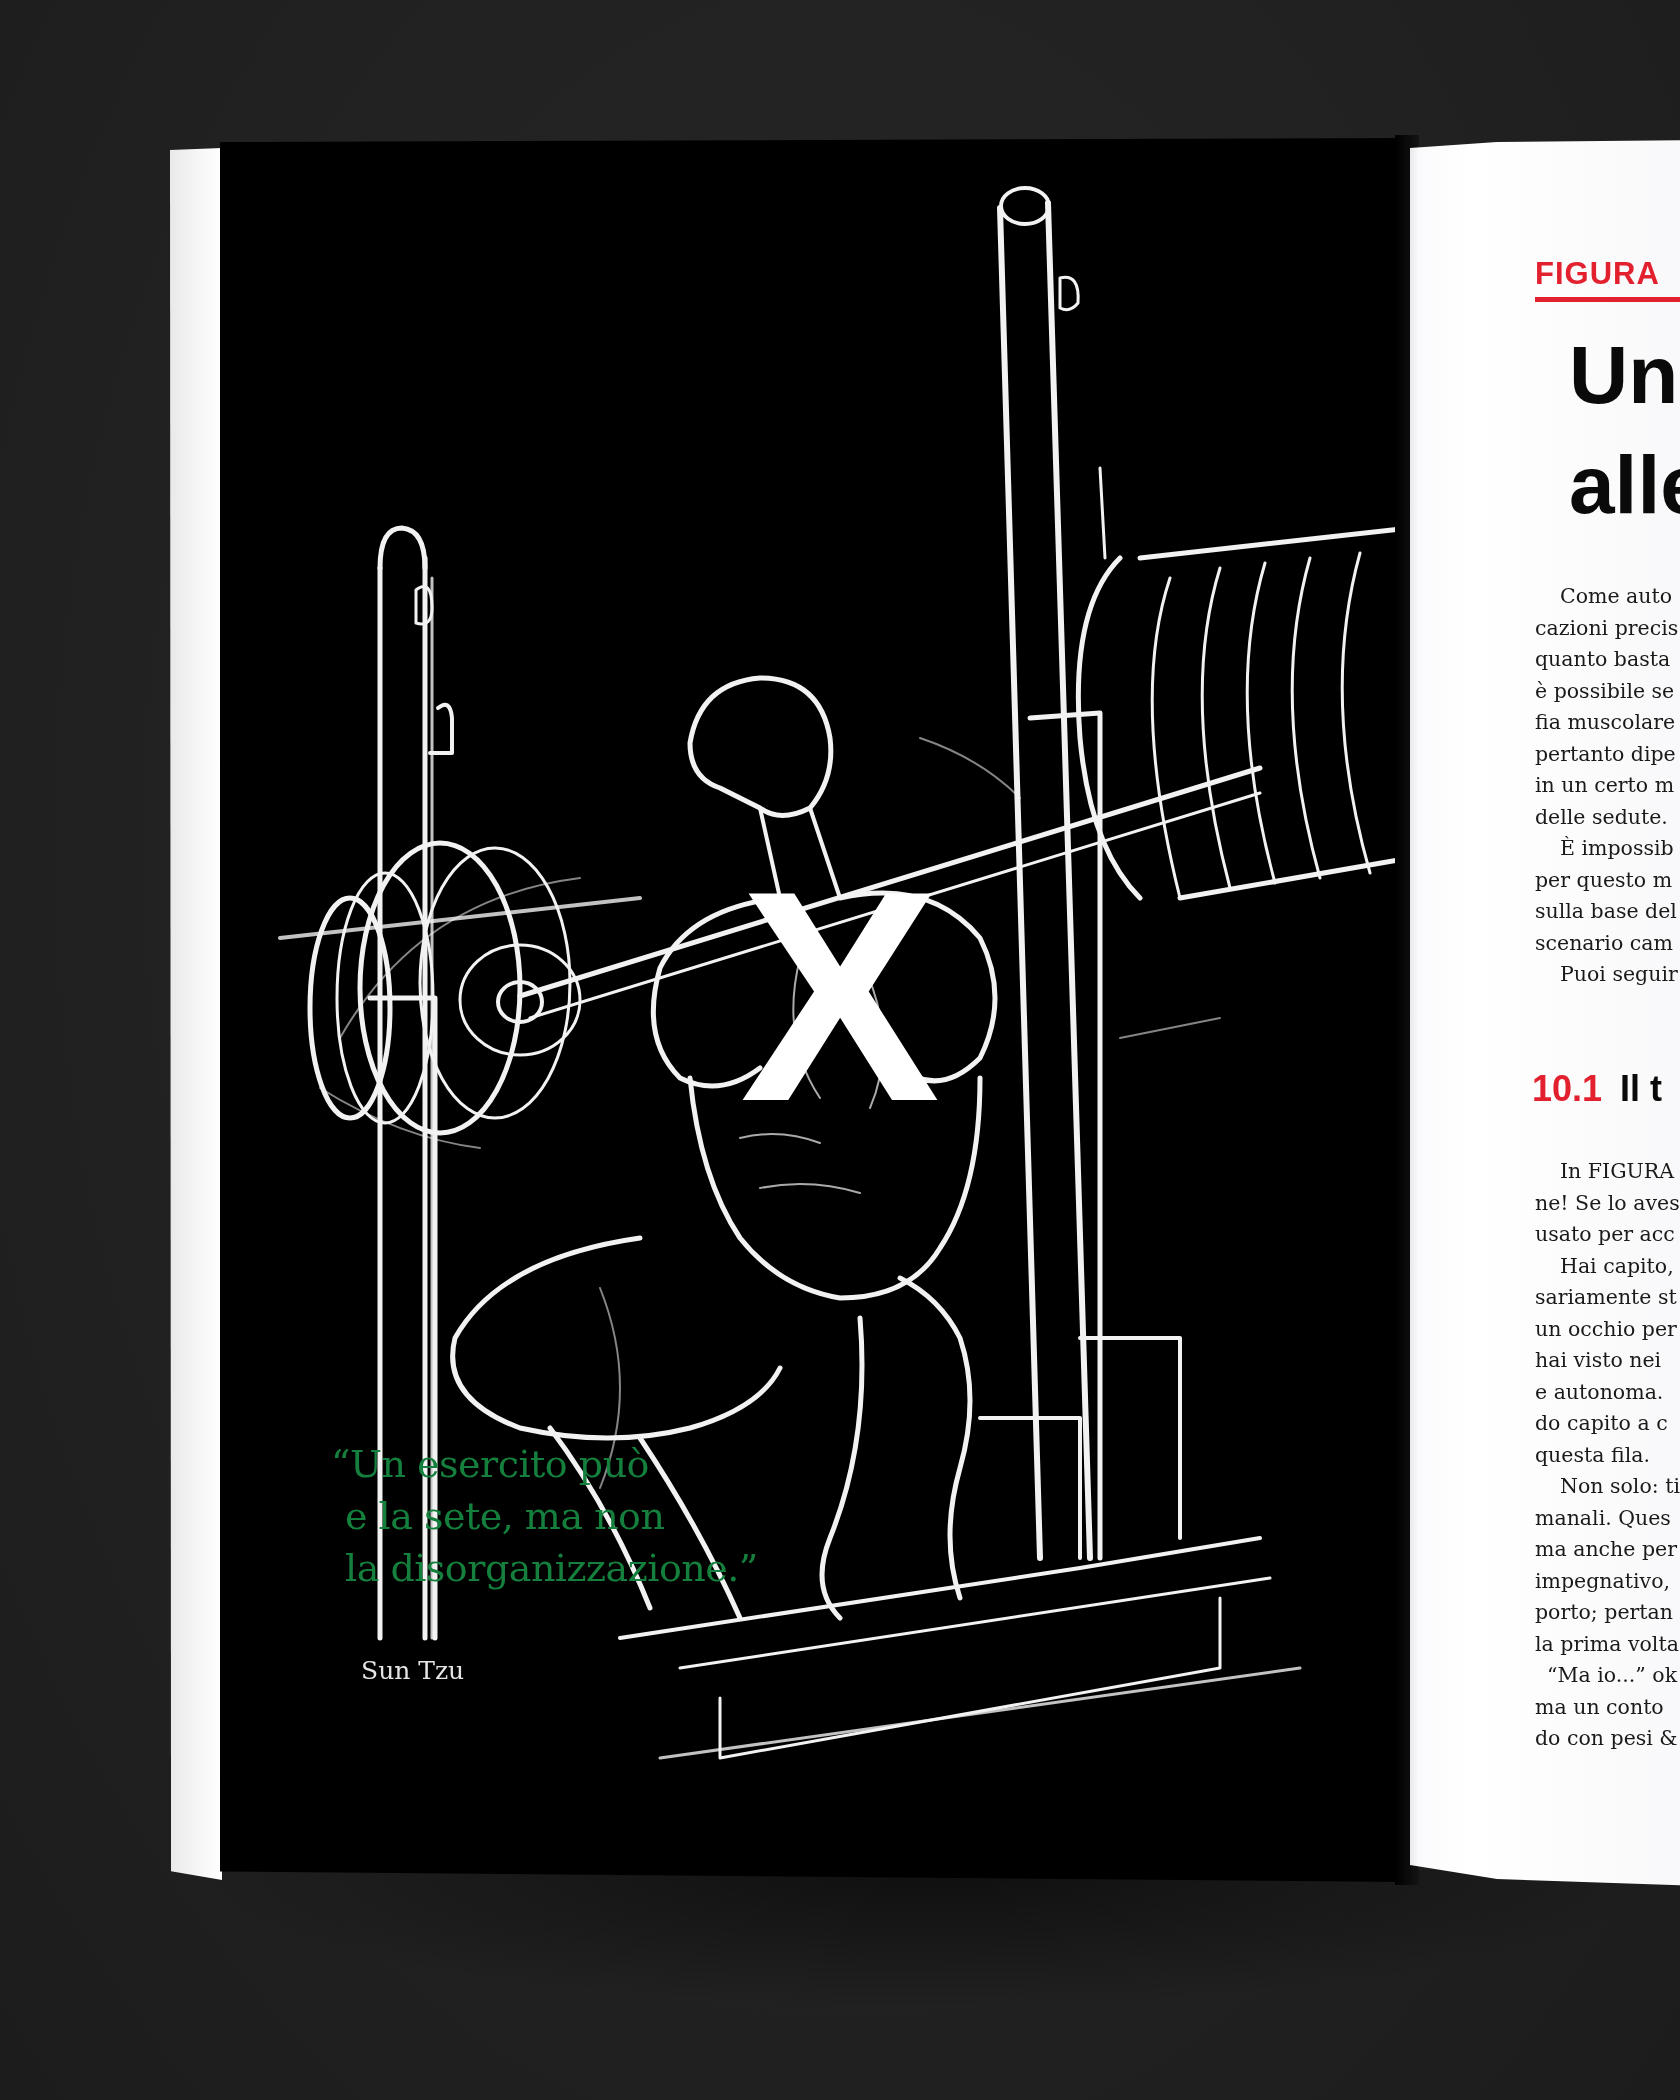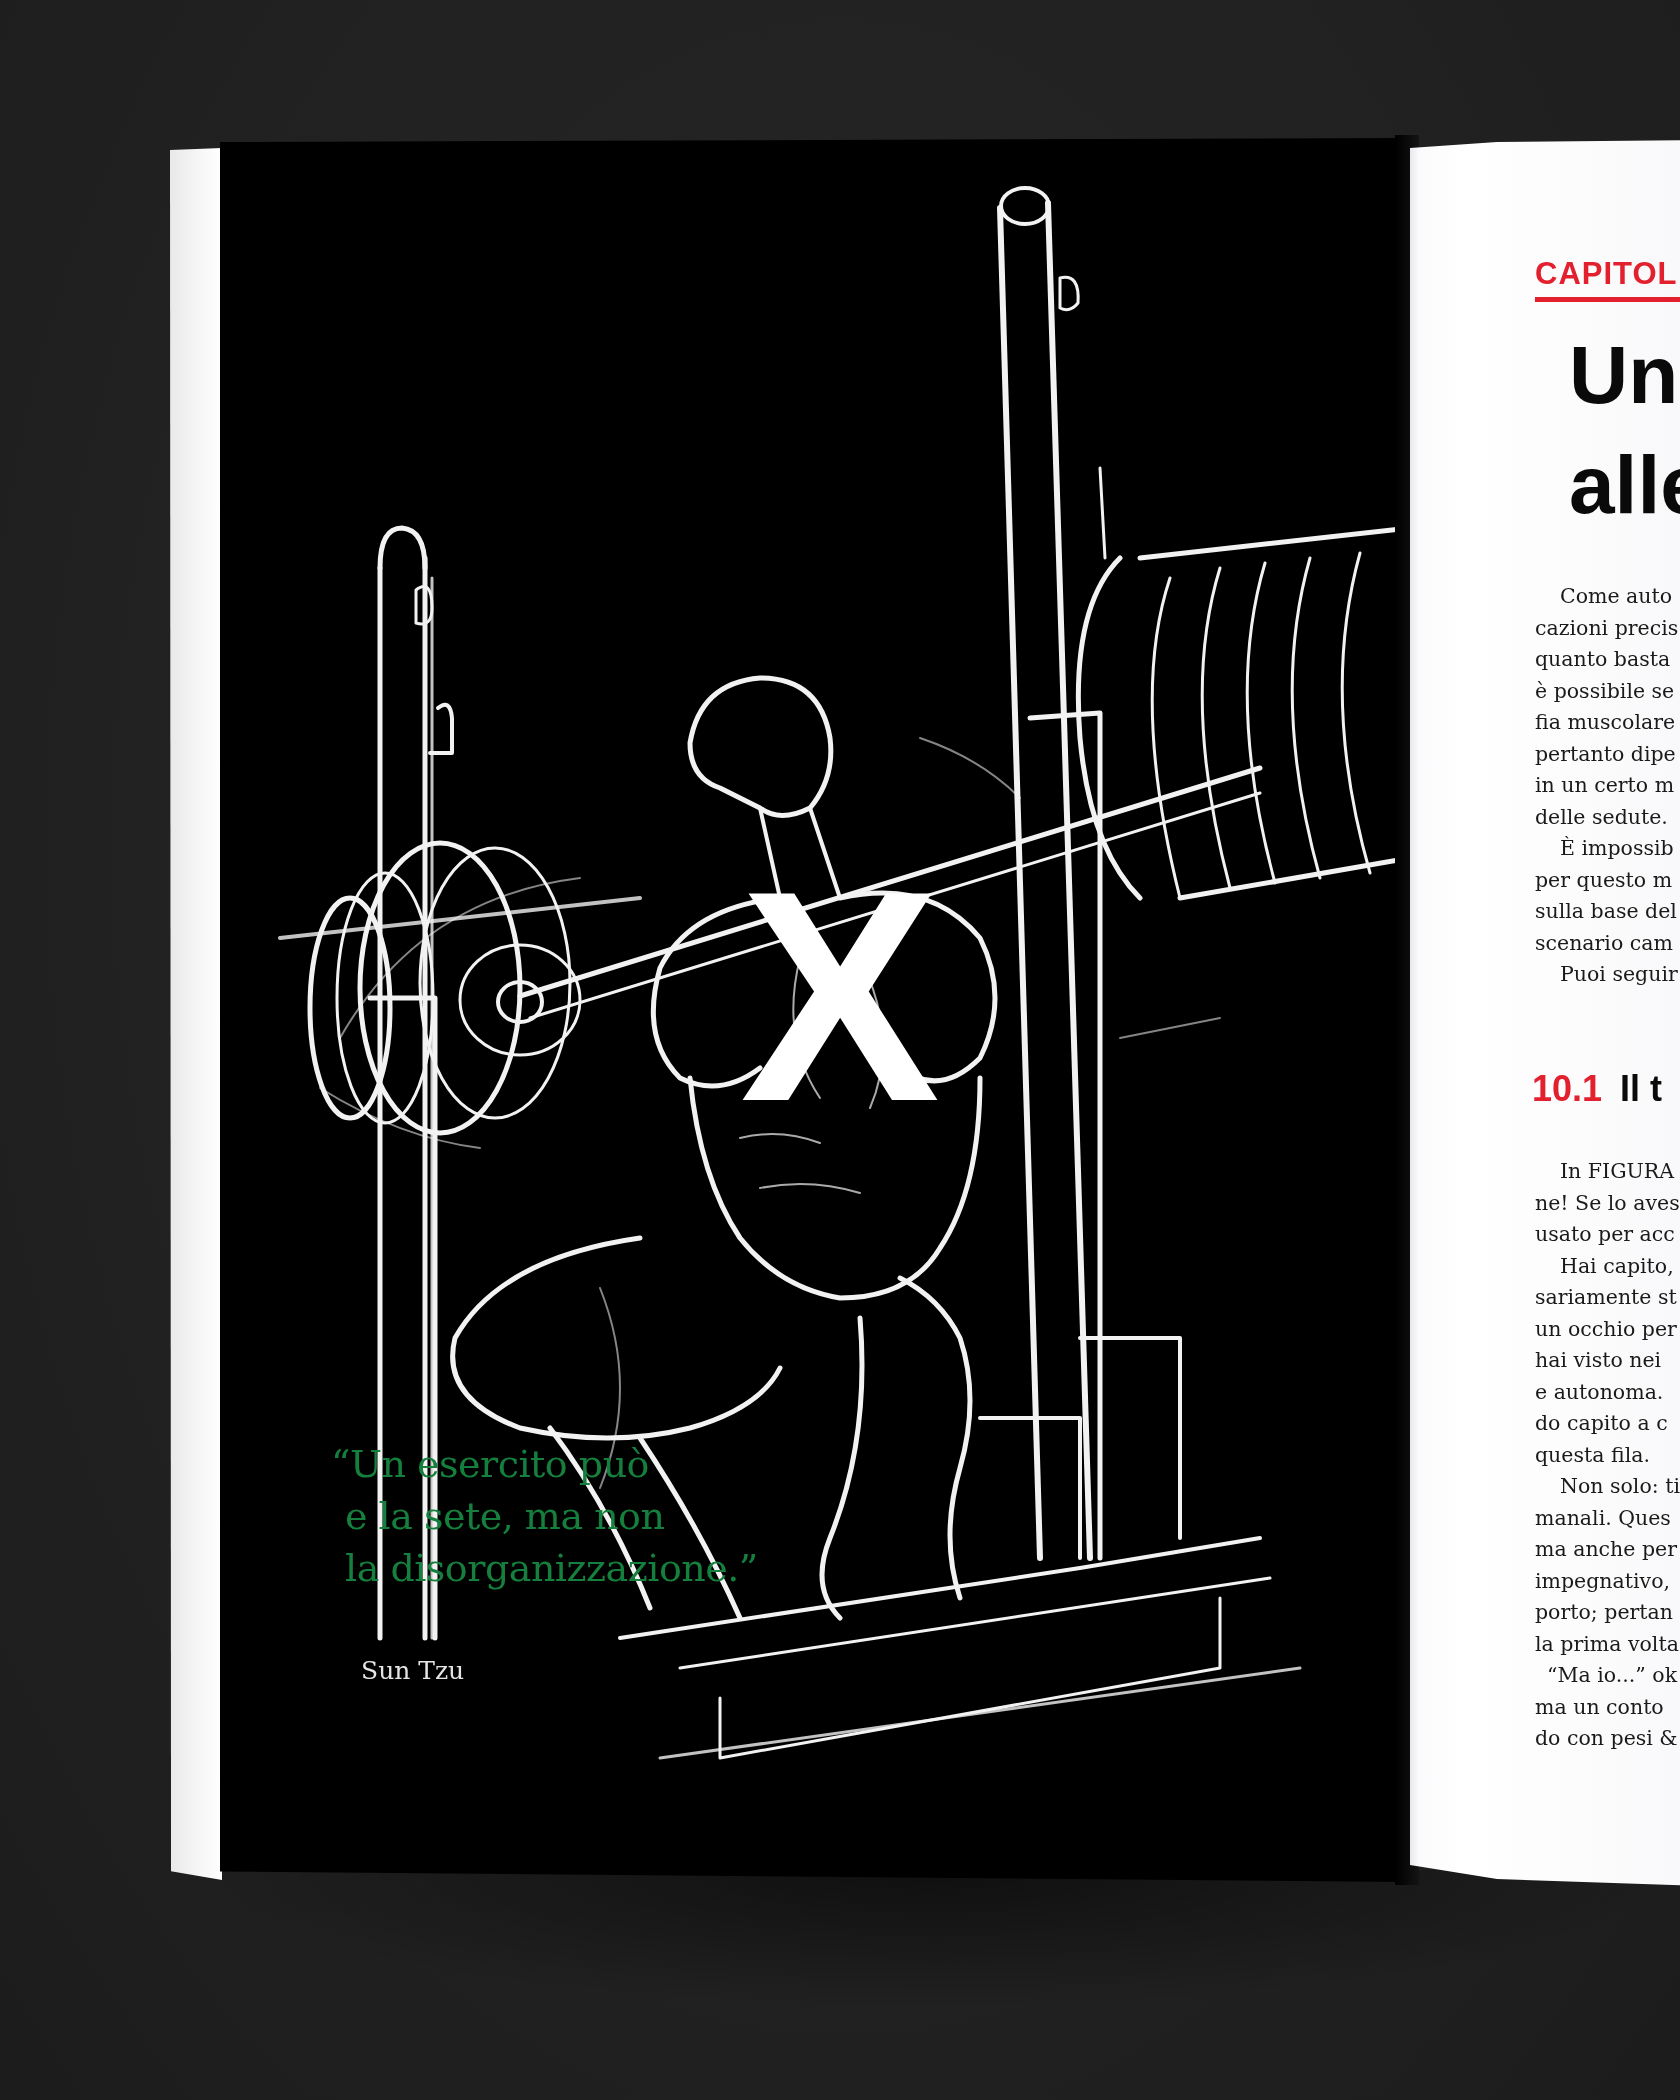--- a/index.html
+++ b/index.html
@@ -191,21 +191,21 @@
     <span class="line first">“Un esercito può</span>
     <span class="line">e la sete, ma non</span>
     <span class="line">la disorganizzazione.”</span>
   </div>
   <div class="attribution">Sun Tzu</div>
 </div>
 
 <div class="spine"></div>
 
 <div class="right-page">
-  <div class="chapter-label">CAPITOL</div>
+  <div class="chapter-label">FIGURA</div>
   <div class="chapter-rule"></div>
   <div class="chapter-title">
     <span class="tline">Un</span>
     <span class="tline">alle</span>
   </div>
 
   <div class="body-text" style="top:441px;">
     <span class="pline indent">Come auto</span>
     <span class="pline">cazioni precis</span>
     <span class="pline">quanto basta</span>

